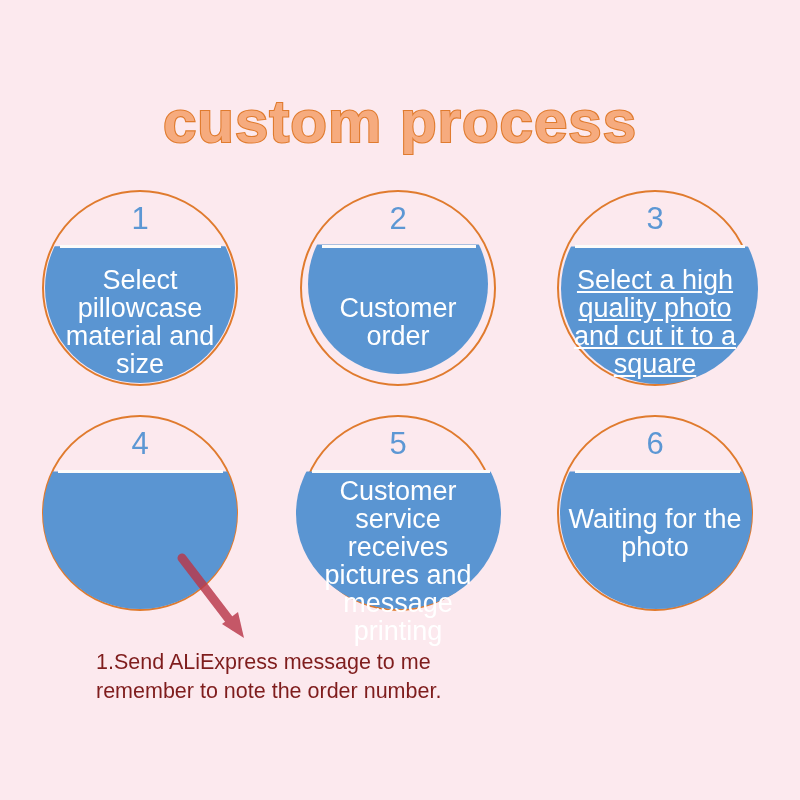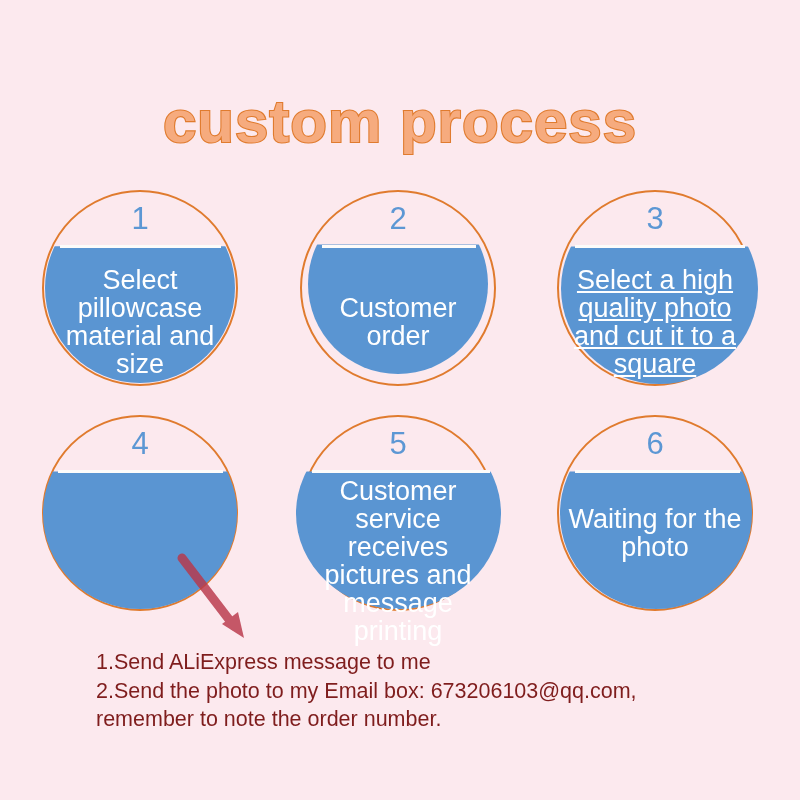--- a/index.html
+++ b/index.html
@@ -218,17 +218,16 @@
 
   <svg class="arrow-svg" viewBox="0 0 110 110">
     <g opacity="0.82">
       <line x1="22" y1="18" x2="74" y2="86" stroke="#b9384a" stroke-width="9" stroke-linecap="round"></line>
       <polygon points="84,98 62,84 78,72" fill="#b9384a"></polygon>
     </g>
   </svg>
 
   <div class="notes">
     <div>1.Send ALiExpress message to me</div>
-    <div>2.Send the photo to my Email box: 673206103@qq.com,</div>
     <div>remember to note the order number.</div>
   </div>
 
 </div>
 
 </body></html>

